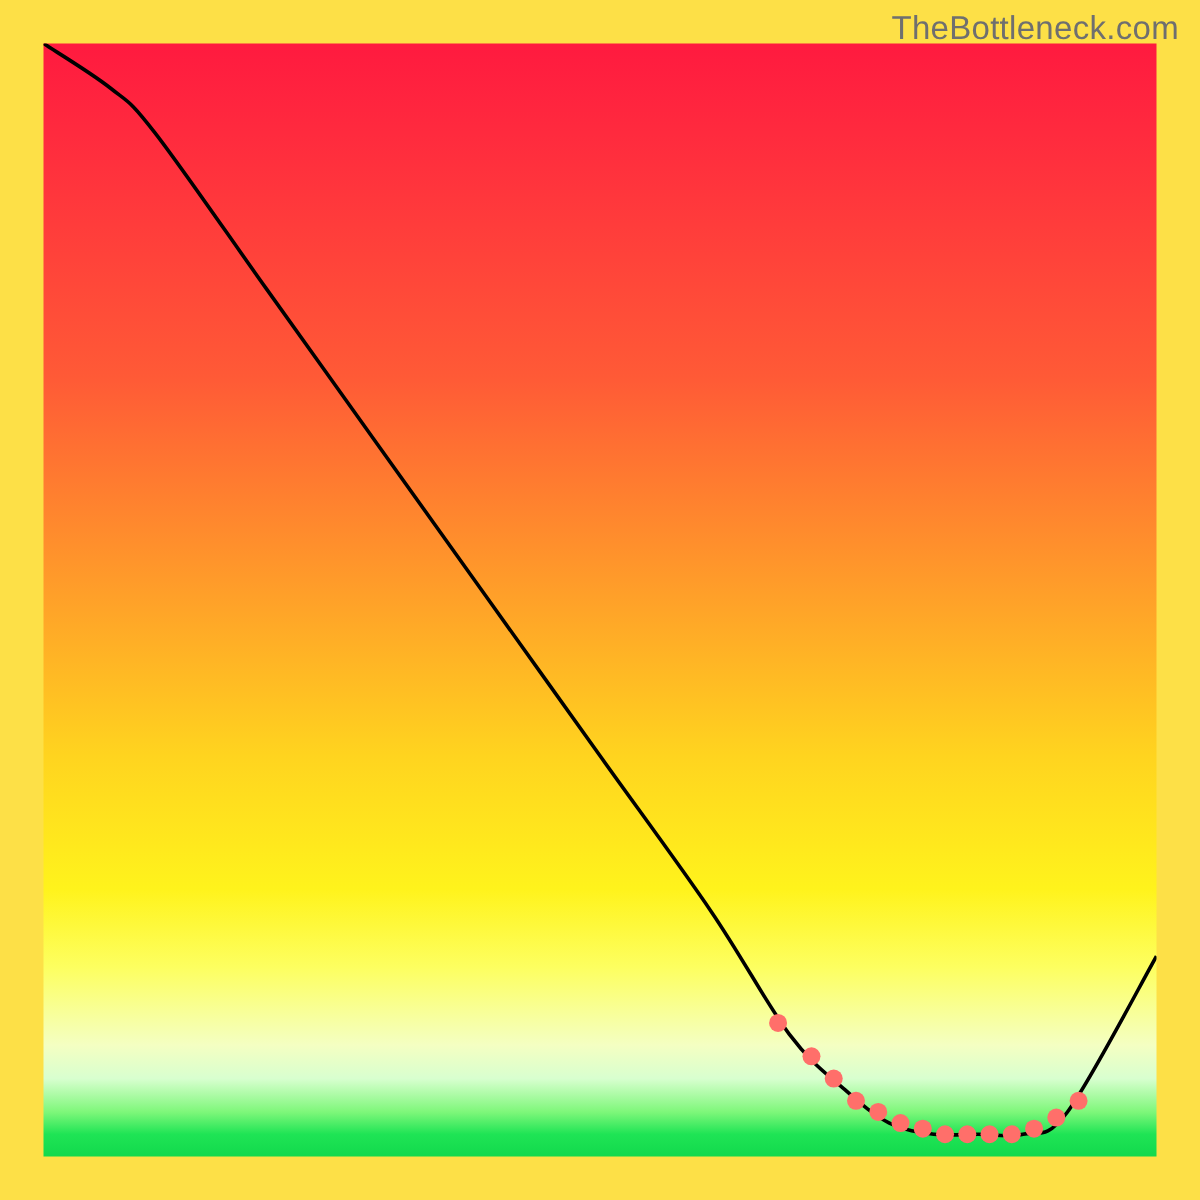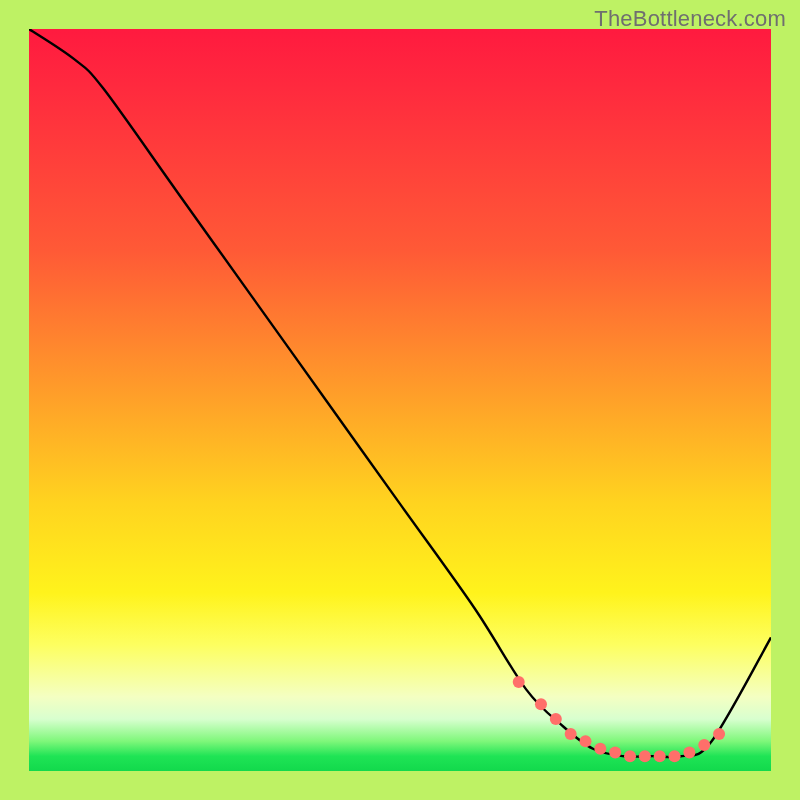--- a/index.html
+++ b/index.html
@@ -8,21 +8,21 @@
     width: 800px;
     height: 800px;
     background: #000;
     overflow: hidden;
     font-family: Arial, Helvetica, sans-serif;
   }
   .frame {
     position: relative;
     width: 800px;
     height: 800px;
-    background: #bef264;
+    background: #fde047;
   }
   .plot {
     position: absolute;
     left: 29px;
     top: 29px;
     width: 742px;
     height: 742px;
     
     background: linear-gradient(
       to bottom,

